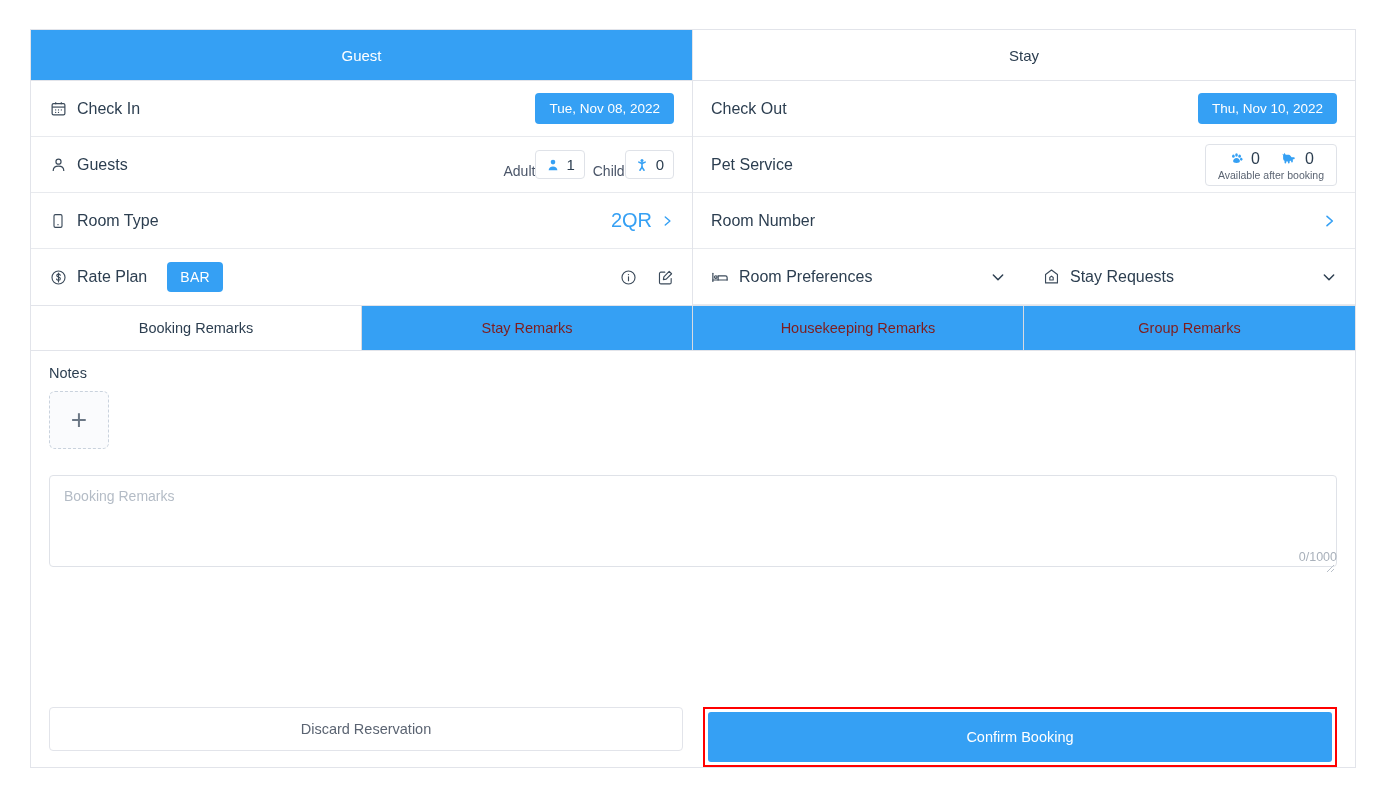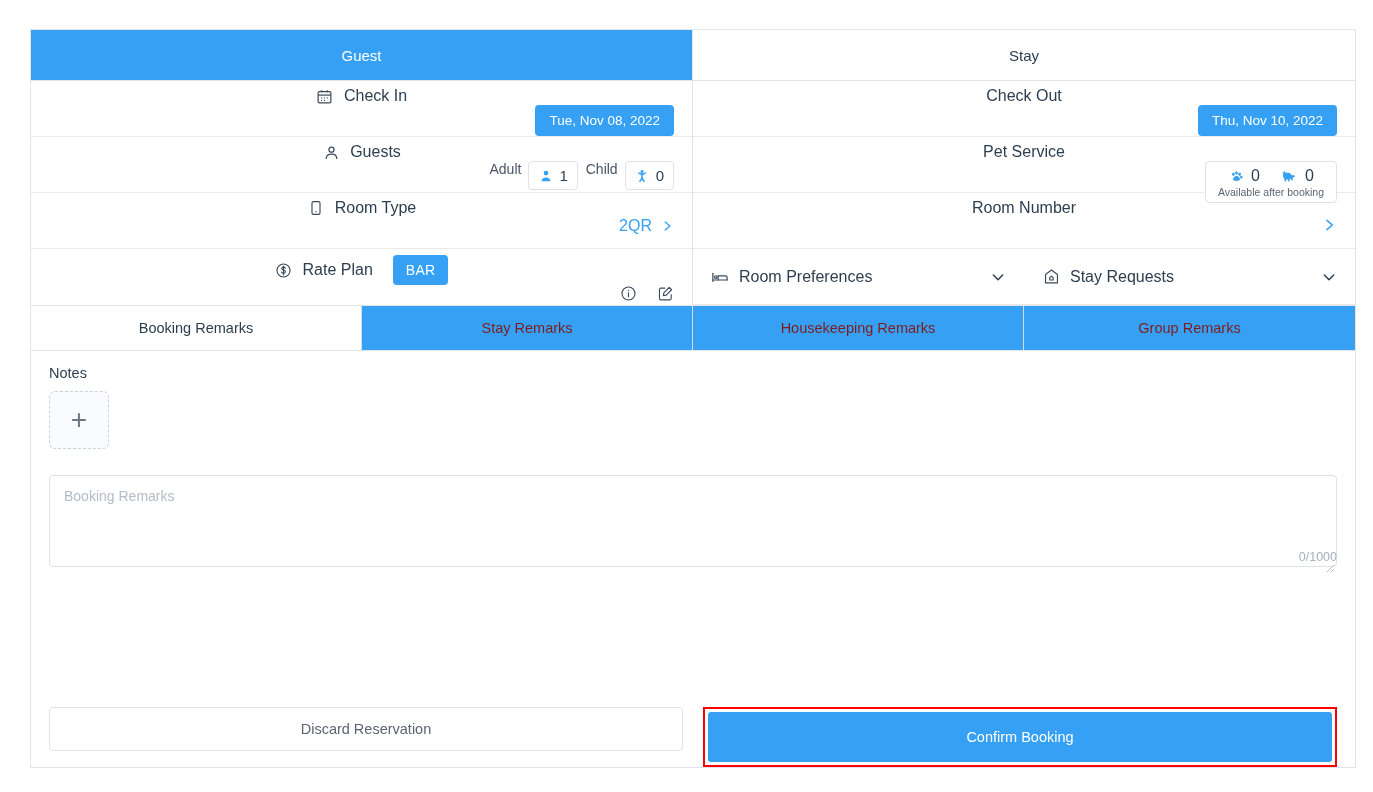--- a/index.html
+++ b/index.html
@@ -38,21 +38,20 @@
   
   .grid { display: flex; border-top: 1px solid #e2e4ea; }
   .col { width: 50%; }
   .col-left { border-right: 1px solid #e2e4ea; }
 
   .row {
     display: flex; align-items: center;
     height: 56px; padding: 6px 18px;
     border-bottom: 1px solid #e8eaee;
     position: relative;
-    flex-direction: column;
   }
   .row:last-child { border-bottom: none; }
 
   .row-label {
     display: flex; align-items: center; gap: 10px;
     font-size: 16px; color: #2c3e50; font-weight: 400;
   }
   .row-right { margin-left: auto; display: flex; align-items: center; gap: 8px; }
 
   .ic { display: inline-flex; align-items: center; justify-content: center;
@@ -62,41 +61,41 @@
   
   .date-pill {
     background: #35a0f4; color: #fff;
     font-size: 13.5px;
     border-radius: 4px;
     padding: 8px 14px;
     cursor: pointer; white-space: nowrap;
   }
 
   
-  .counter-group { display: flex; align-items: flex-start; gap: 7px; }
+  .counter-group { display: flex; align-items: flex-end; }
   .counter-label { font-size: 14px; color: #4a5568; }
   .counter-box {
     display: flex; align-items: center; gap: 6px;
     border: 1px solid #dfe2e8; border-radius: 4px;
     padding: 5px 9px; min-width: 44px; cursor: pointer;
     background: #fff;
   }
   .counter-val { font-size: 15px; color: #2c3e50; }
 
   
   .pet-box {
     border: 1px solid #dfe2e8; border-radius: 4px;
     padding: 5px 12px 4px; text-align: center; cursor: pointer; background: #fff;
   }
   .pet-row { display: flex; align-items: center; justify-content: center; gap: 20px; }
   .pet-item { display: flex; align-items: center; gap: 7px; }
   .pet-num { font-size: 16px; color: #2c3e50; }
   .pet-note { font-size: 10.5px; color: #5b6472; margin-top: 1px; text-align: center; }
 
-  .link-val { font-size: 16px; color: #35a0f4; cursor: pointer; }
+  .link-val { font-size: 20px; color: #35a0f4; cursor: pointer; }
   .chev-blue { color: #35a0f4; cursor: pointer; display: inline-flex; }
   .chev-dark { color: #2c3e50; cursor: pointer; display: inline-flex; }
 
   .badge-bar {
     background: #35a0f4; color: #fff; font-size: 14px; letter-spacing: .3px;
     border-radius: 4px; padding: 7px 13px; margin-left: 10px; cursor: pointer;
   }
   .action-ic { color: #3b4a5a; cursor: pointer; display: inline-flex; margin-left: 12px; }
 
   .split-row { display: flex; align-items: center; height: 56px;

